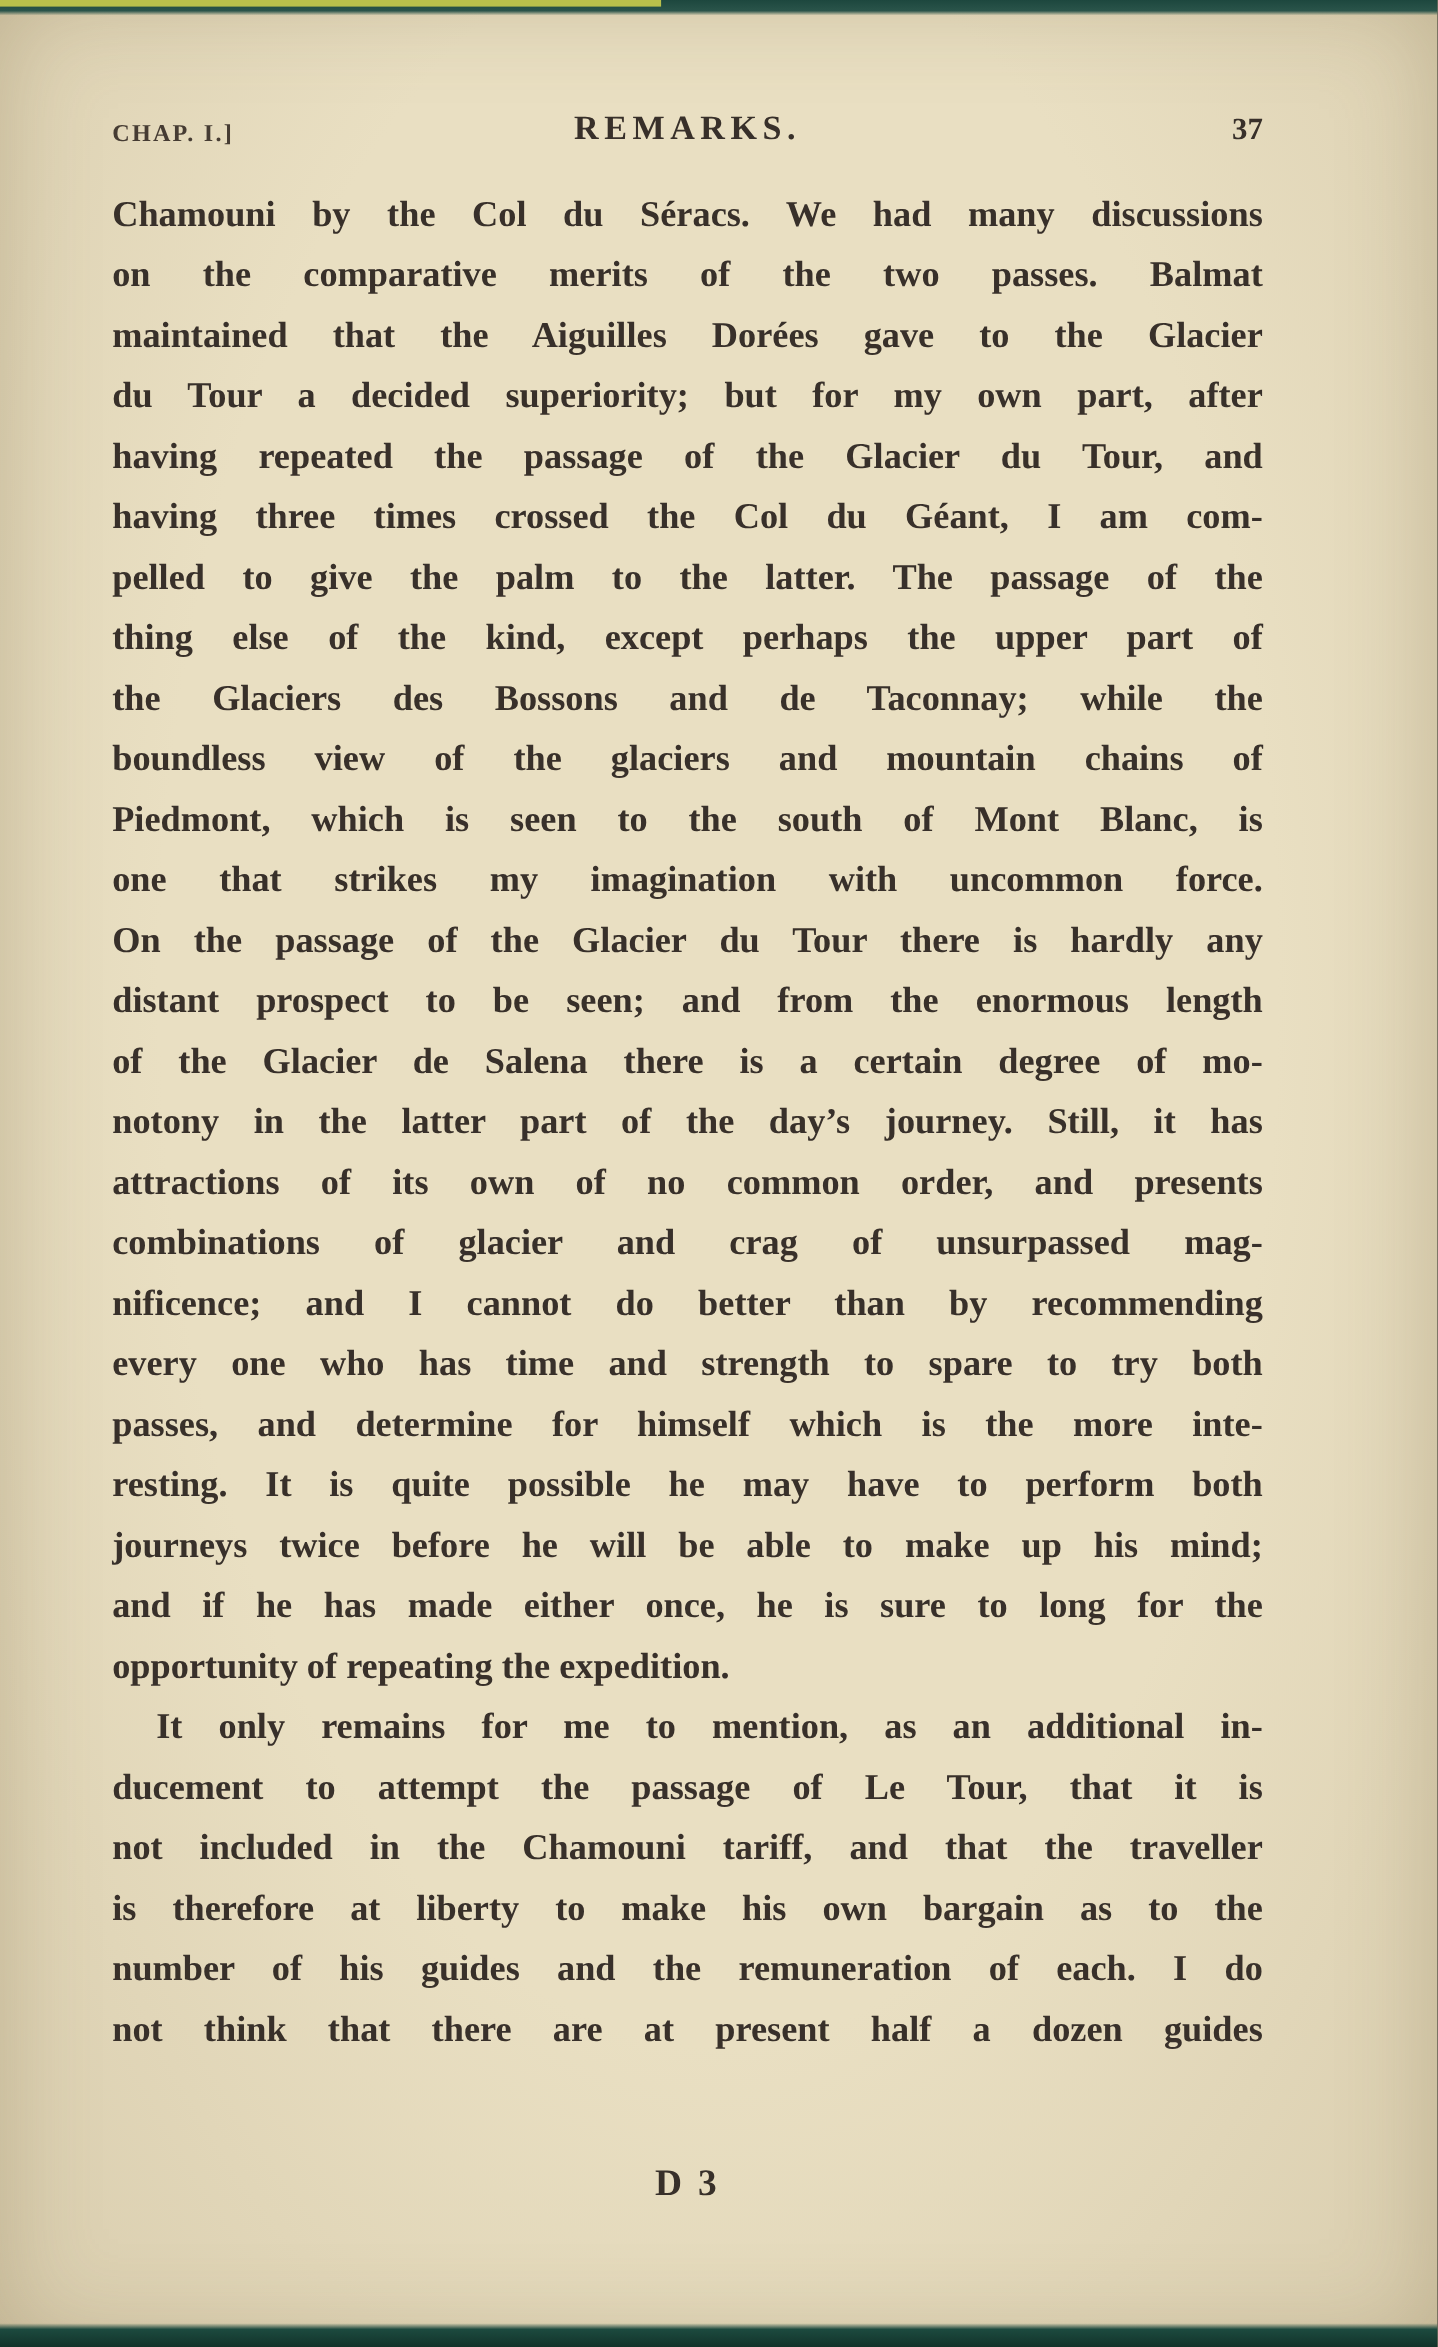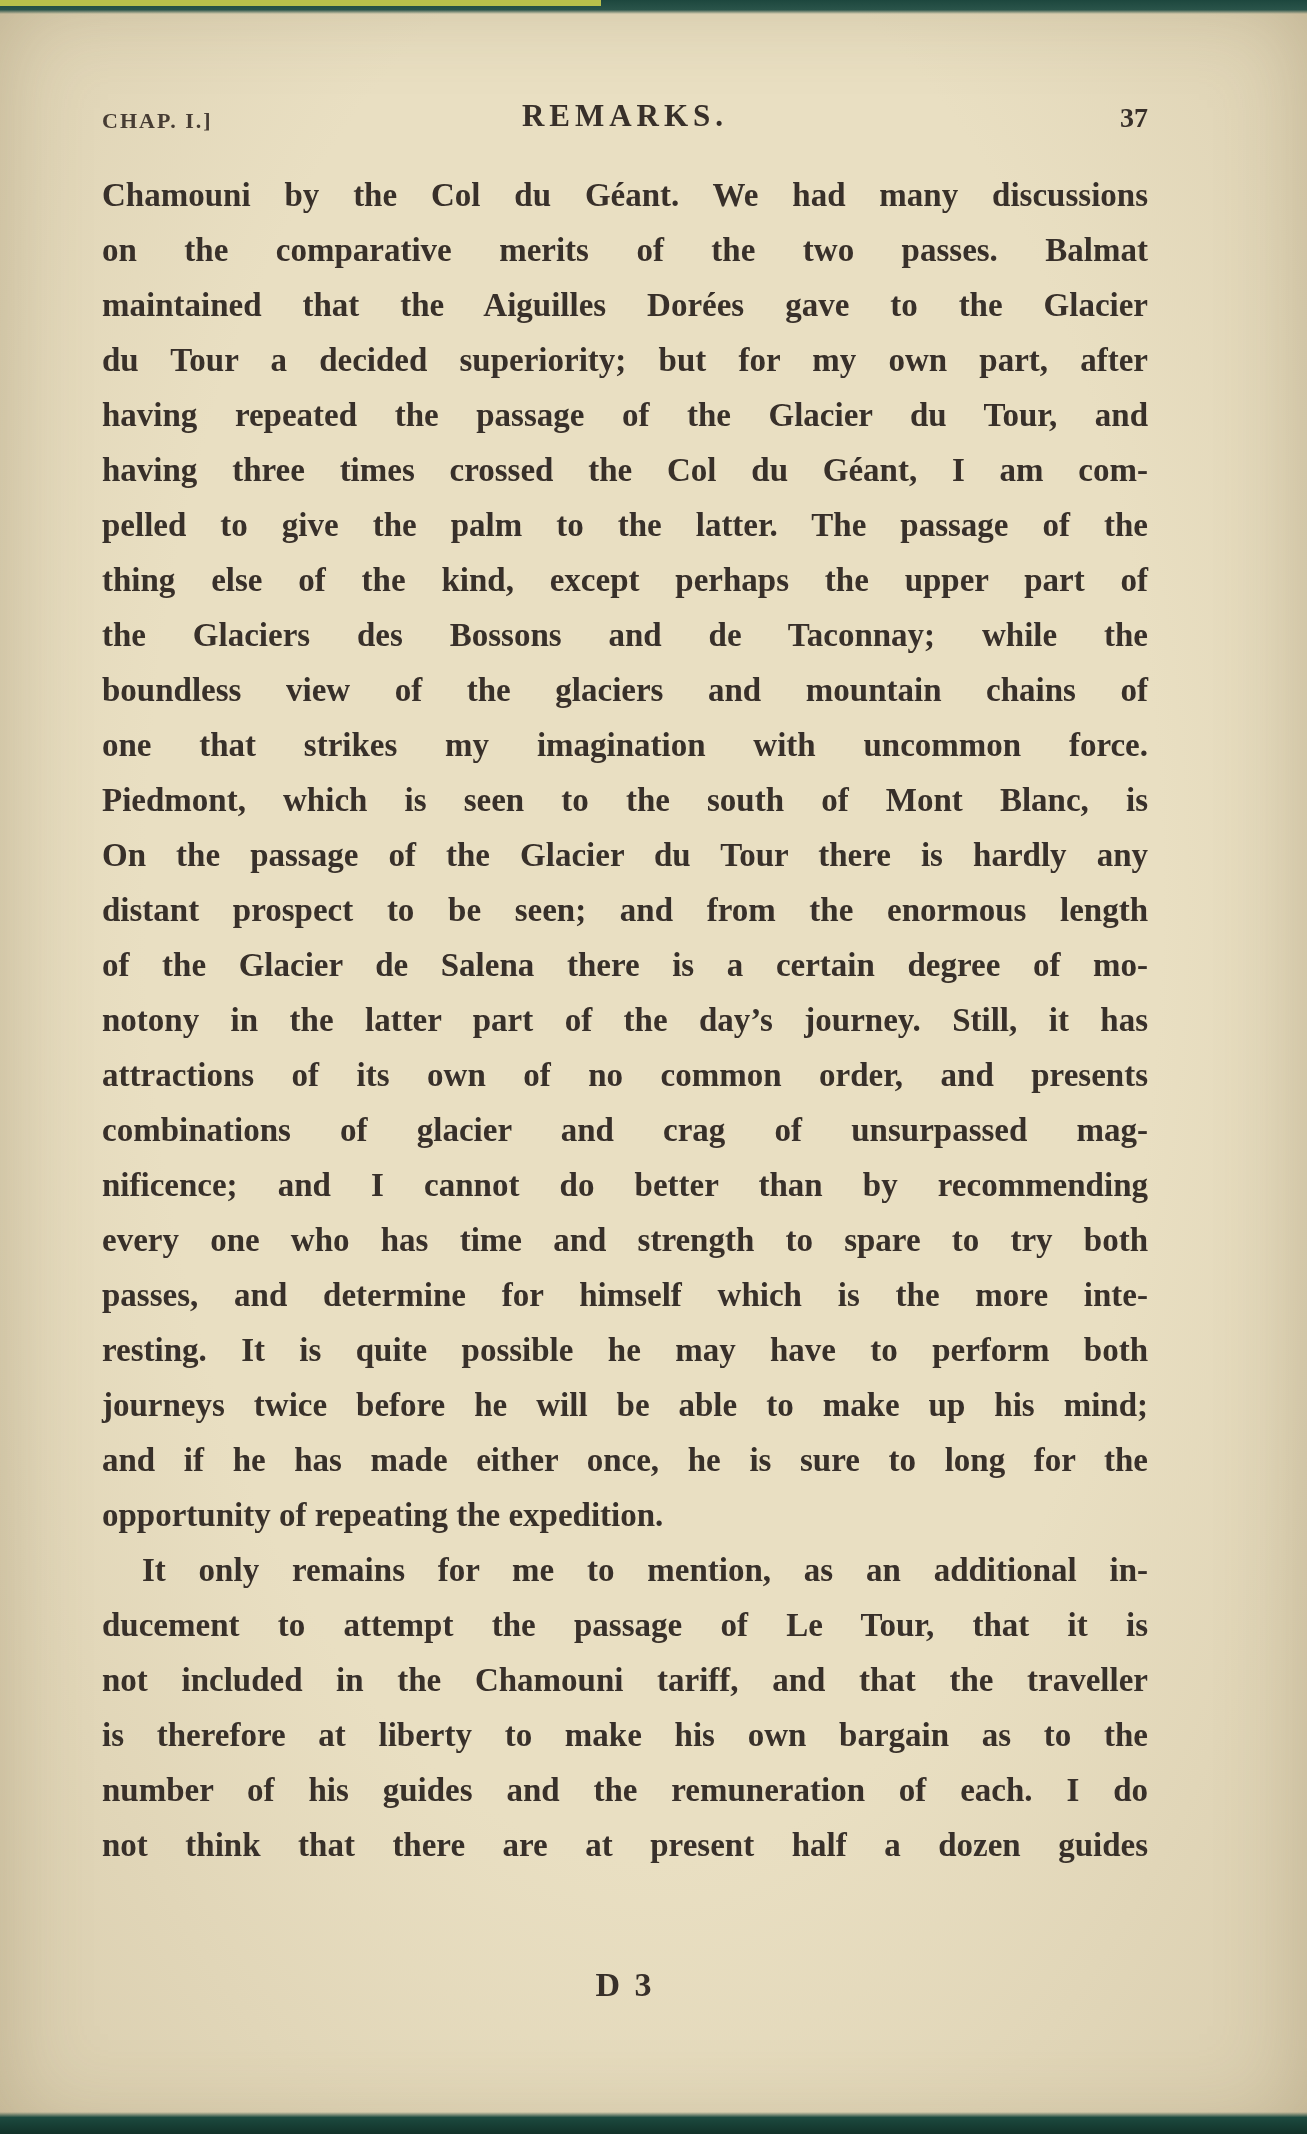--- a/index.html
+++ b/index.html
@@ -120,32 +120,32 @@
   </div>
 
   <div class="running-head">
     <span class="chapter-label">CHAP. I.]</span>
     <span class="page-heading">REMARKS.</span>
     <span class="page-number">37</span>
   </div>
 
   <div class="text-block">
       <div class="paragraph">
-        <div class="line">Chamouni by the Col du Géant.  We had many discussions</div>
+        <div class="line">Chamouni by the Col du Séracs.  We had many discussions</div>
         <div class="line">on the comparative merits of the two passes.  Balmat</div>
         <div class="line">maintained that the Aiguilles Dorées gave to the Glacier</div>
         <div class="line">du Tour a decided superiority; but for my own part, after</div>
         <div class="line">having repeated the passage of the Glacier du Tour, and</div>
         <div class="line">having three times crossed the Col du Géant, I am com-</div>
         <div class="line">pelled to give the palm to the latter.  The passage of the</div>
         <div class="line">thing else of the kind, except perhaps the upper part of</div>
         <div class="line">the Glaciers des Bossons and de Taconnay; while the</div>
         <div class="line">boundless view of the glaciers and mountain chains of</div>
+        <div class="line">Piedmont, which is seen to the south of Mont Blanc, is</div>
         <div class="line">one that strikes my imagination with uncommon force.</div>
-        <div class="line">Piedmont, which is seen to the south of Mont Blanc, is</div>
         <div class="line">On the passage of the Glacier du Tour there is hardly any</div>
         <div class="line">distant prospect to be seen; and from the enormous length</div>
         <div class="line">of the Glacier de Salena there is a certain degree of mo-</div>
         <div class="line">notony in the latter part of the day’s journey.  Still, it has</div>
         <div class="line">attractions of its own of no common order, and presents</div>
         <div class="line">combinations of glacier and crag of unsurpassed mag-</div>
         <div class="line">nificence; and I cannot do better than by recommending</div>
         <div class="line">every one who has time and strength to spare to try both</div>
         <div class="line">passes, and determine for himself which is the more inte-</div>
         <div class="line">resting.  It is quite possible he may have to perform both</div>

